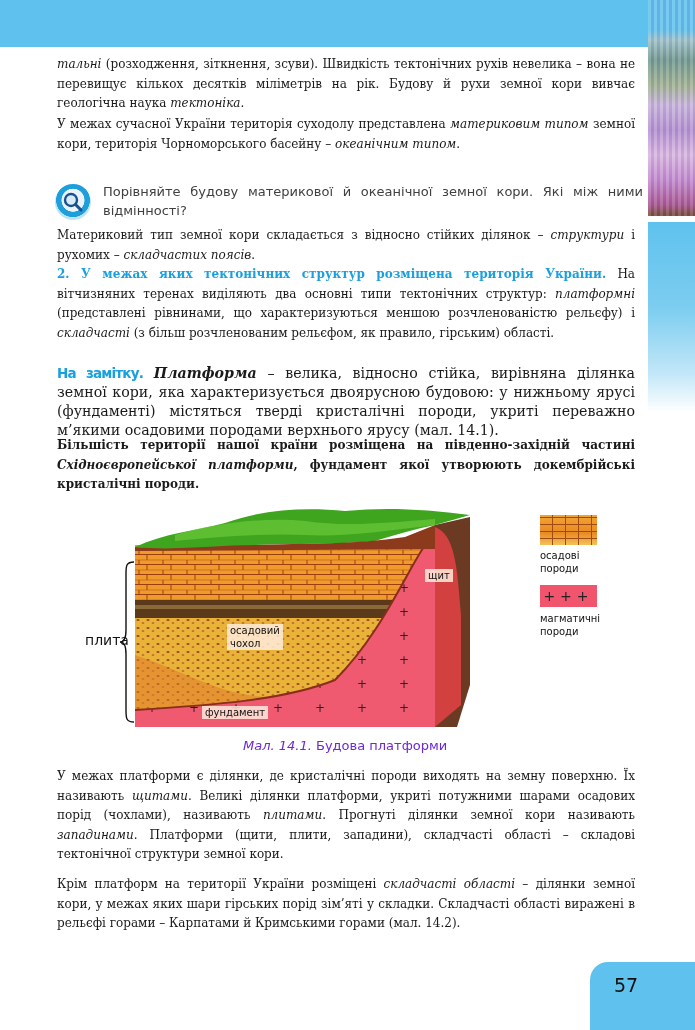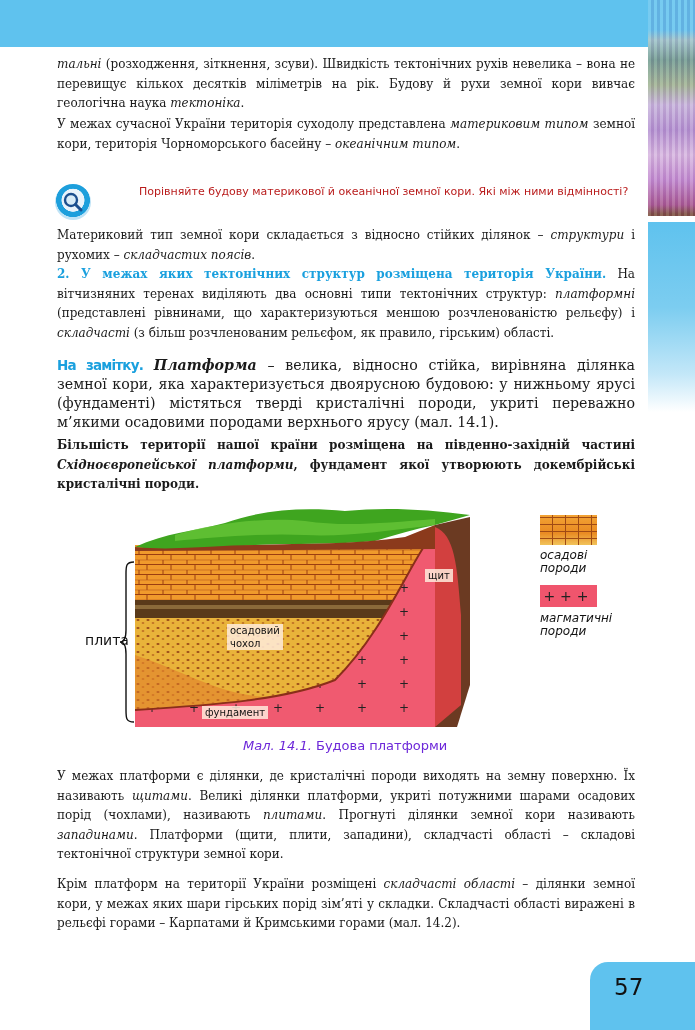--- a/index.html
+++ b/index.html
@@ -20,45 +20,45 @@
   .indent { text-indent: 26px; }
   .last { text-align-last: left; }
   i, em { font-style: italic; }
   .blue-head { color: #1aa0de; font-weight: bold; }
 
   .question { position: absolute; left: 55px; top: 182px; width: 590px; height: 42px; }
   .q-icon { position: absolute; left: 0; top: 2px; width: 36px; height: 36px; border-radius: 50%;
     background: radial-gradient(circle at 50% 45%, #e8f3fb 0 42%, #1d9fdc 44% 62%, #bfe3f6 64% 100%); }
   .q-icon svg { position: absolute; left: 7px; top: 7px; }
   .q-text { position: absolute; left: 48px; top: 0; width: 540px; font-family: "DejaVu Sans", sans-serif;
-    font-size: 11px; line-height: 19px; text-align: justify; color: #b91c1c; margin-left: 36px; }
+    font-size: 13px; line-height: 19px; text-align: justify; color: #404040; }
 
   .note-label { font-family: "DejaVu Sans", sans-serif; color: #1aa0de; font-weight: bold; font-size: 13.5px; letter-spacing: -0.8px; }
   .bold-italic { font-weight: bold; font-style: italic; }
   .note { font-size: 14.2px; line-height: 19px; }
 
   
   .figure { position: absolute; left: 85px; top: 505px; width: 560px; height: 225px; }
   .block { position: absolute; left: 50px; top: 0; width: 335px; height: 222px; }
-  .legend-label { position: absolute; font-family: "DejaVu Sans", sans-serif; font-size: 12px; line-height: 13px; color: #111; font-style: italic; }
+  .legend-label { position: absolute; font-family: "DejaVu Sans", sans-serif; font-size: 10px; line-height: 13px; color: #111; }
   .fig-label { position: absolute; font-family: "DejaVu Sans", sans-serif; font-size: 10px; line-height: 13px; color: #111;
     background: rgba(255,235,220,0.85); padding: 0 3px; }
   .plita-label { position: absolute; left: 0; top: 127px; font-family: "DejaVu Sans", sans-serif; font-size: 14px; color: #111; }
   .legend-swatch-sed { position: absolute; left: 455px; top: 10px; width: 57px; height: 30px;
     background:
       repeating-linear-gradient(0deg, transparent 0 6px, #a04a14 6px 7px),
       repeating-linear-gradient(90deg, transparent 0 12px, #a04a14 12px 13px),
       linear-gradient(180deg, #f2a334 0%, #e98a22 60%, #f1c35a 100%); }
   .legend-swatch-mag { position: absolute; left: 455px; top: 80px; width: 57px; height: 22px; background: #f0556d;
     font-family: "DejaVu Sans", sans-serif; font-size: 14px; line-height: 22px; text-align: center; letter-spacing: 5px; color: #222; }
 
   .caption { position: absolute; left: 243px; top: 738px; font-family: "DejaVu Sans", sans-serif; font-size: 13px; color: #6d28d9; }
 
   .page-num-box { position: absolute; left: 590px; top: 962px; width: 105px; height: 68px; background: #5fc2ee; border-top-left-radius: 18px; }
-  .page-num { position: absolute; left: 24px; top: 12px; font-family: "DejaVu Sans", sans-serif; font-size: 23px; color: #111; }
+  .page-num { position: absolute; left: 24px; top: 12px; font-family: "DejaVu Sans", sans-serif; font-size: 19px; color: #111; }
 </style>
 </head>
 <body>
 
 <div class="top-band"></div>
 <div class="right-photo"></div>
 <div class="right-strip"></div>
 
 <div class="text last" style="top:55px;">
   <p><i>тальні</i><span> (розходження, зіткнення, зсуви). Швидкість тектонічних рухів невелика – вона не перевищує кількох десятків міліметрів на рік. Будову й рухи земної кори вивчає геологічна наука </span><i>тектоніка</i><span>.</span></p>
@@ -79,21 +79,21 @@
 </div>
 
 <div class="text last" style="top:226px;">
   <p class="indent"><span>Материковий тип земної кори складається з відносно стійких ділянок – </span><i>структури</i><span> і рухомих – </span><i>складчастих поясів</i><span>.</span></p>
 </div>
 
 <div class="text last" style="top:265px;">
   <p class="indent"><span class="blue-head">2. У межах яких тектонічних структур розміщена територія України.</span><span> На вітчизняних теренах виділяють два основні типи тектонічних структур: </span><i>платформні</i><span> (представлені рівнинами, що характеризуються меншою розчленованістю рельєфу) і </span><i>складчасті</i><span> (з більш розчленованим рельєфом, як правило, гірським) області.</span></p>
 </div>
 
-<div class="text note last" style="top:356px;">
+<div class="text note last" style="top:364px;">
   <p class="indent"><span class="note-label">На замітку.</span> <span class="bold-italic">Платформа</span><span> – велика, відносно стійка, вирівняна ділянка земної кори, яка характеризується двоярусною будовою: у нижньому ярусі (фундаменті) містяться тверді кристалічні породи, укриті переважно м’якими осадовими породами верхнього ярусу (мал. 14.1).</span></p>
 </div>
 
 <div class="text last" style="top:436px;font-weight:bold;">
   <p class="indent"><span>Більшість території нашої країни розміщена на південно-західній частині </span><i>Східноєвропейської платформи</i><span>, фундамент якої утворюють докембрійські кристалічні породи.</span></p>
 </div>
 
 <div class="figure">
   <span class="plita-label">плита</span>
   <svg style="position:absolute;left:33px;top:55px;" width="18" height="165" viewBox="0 0 18 165">

